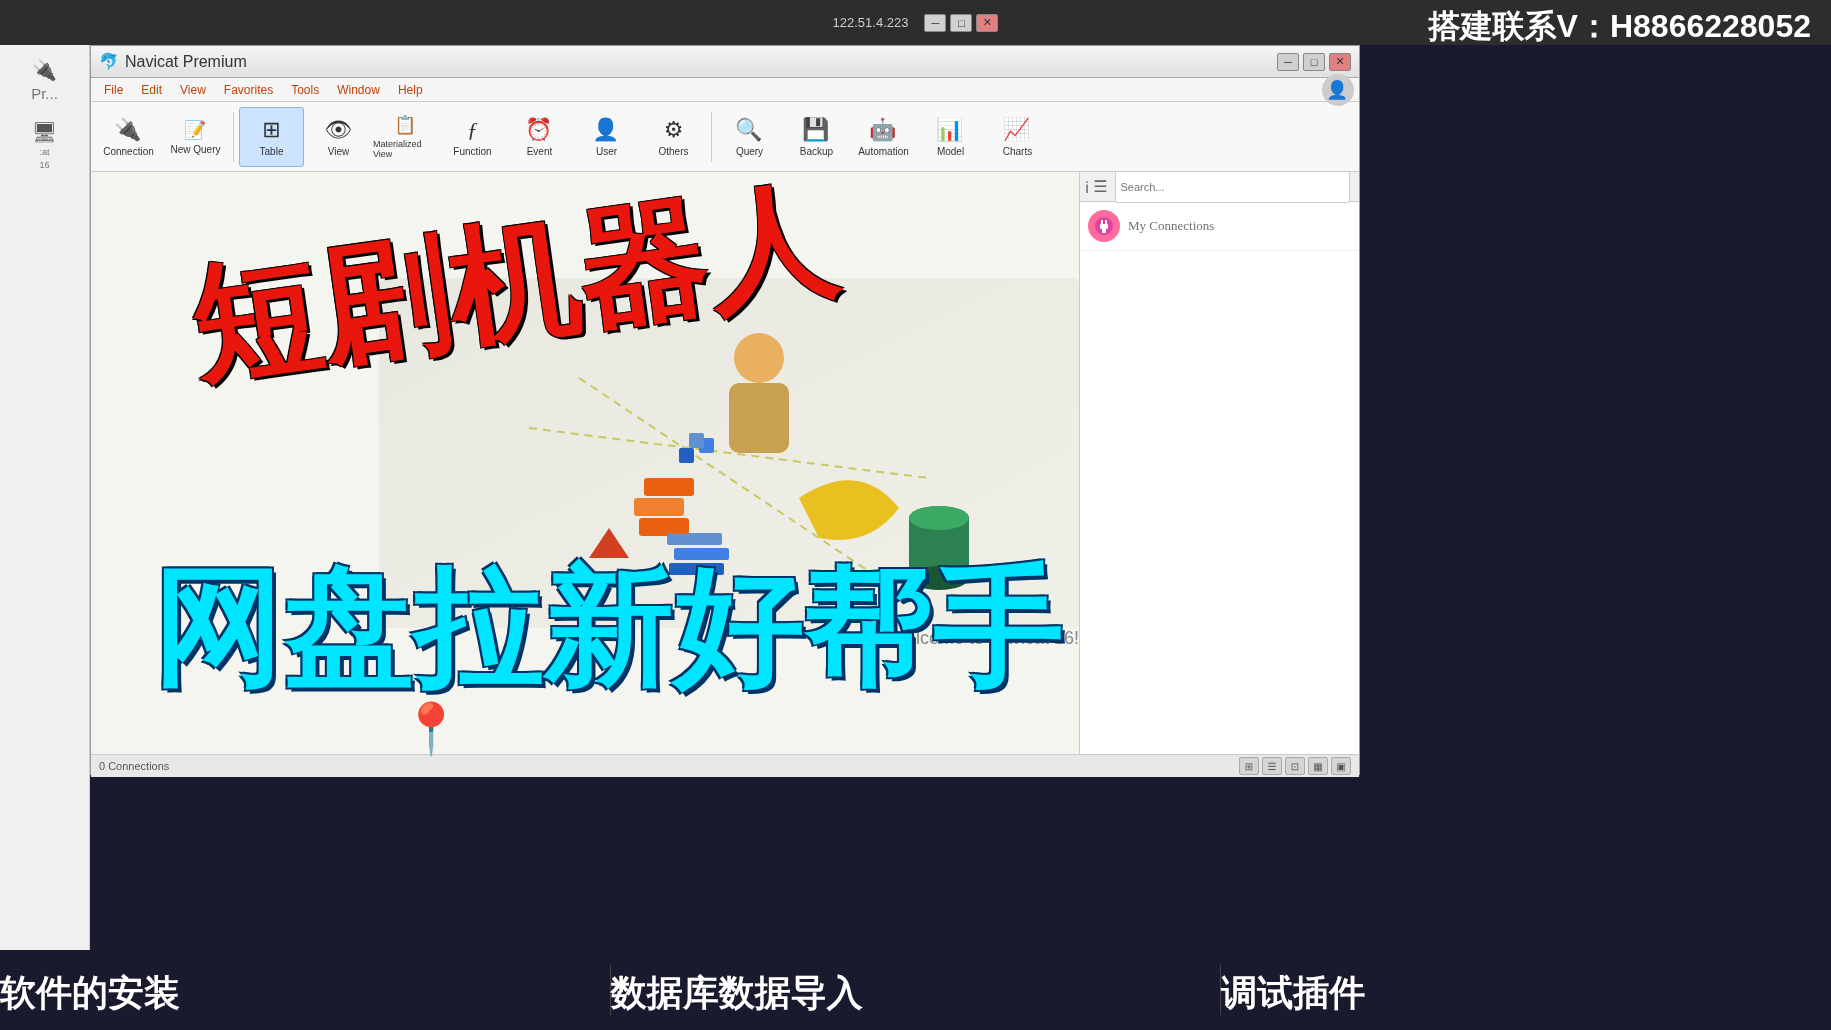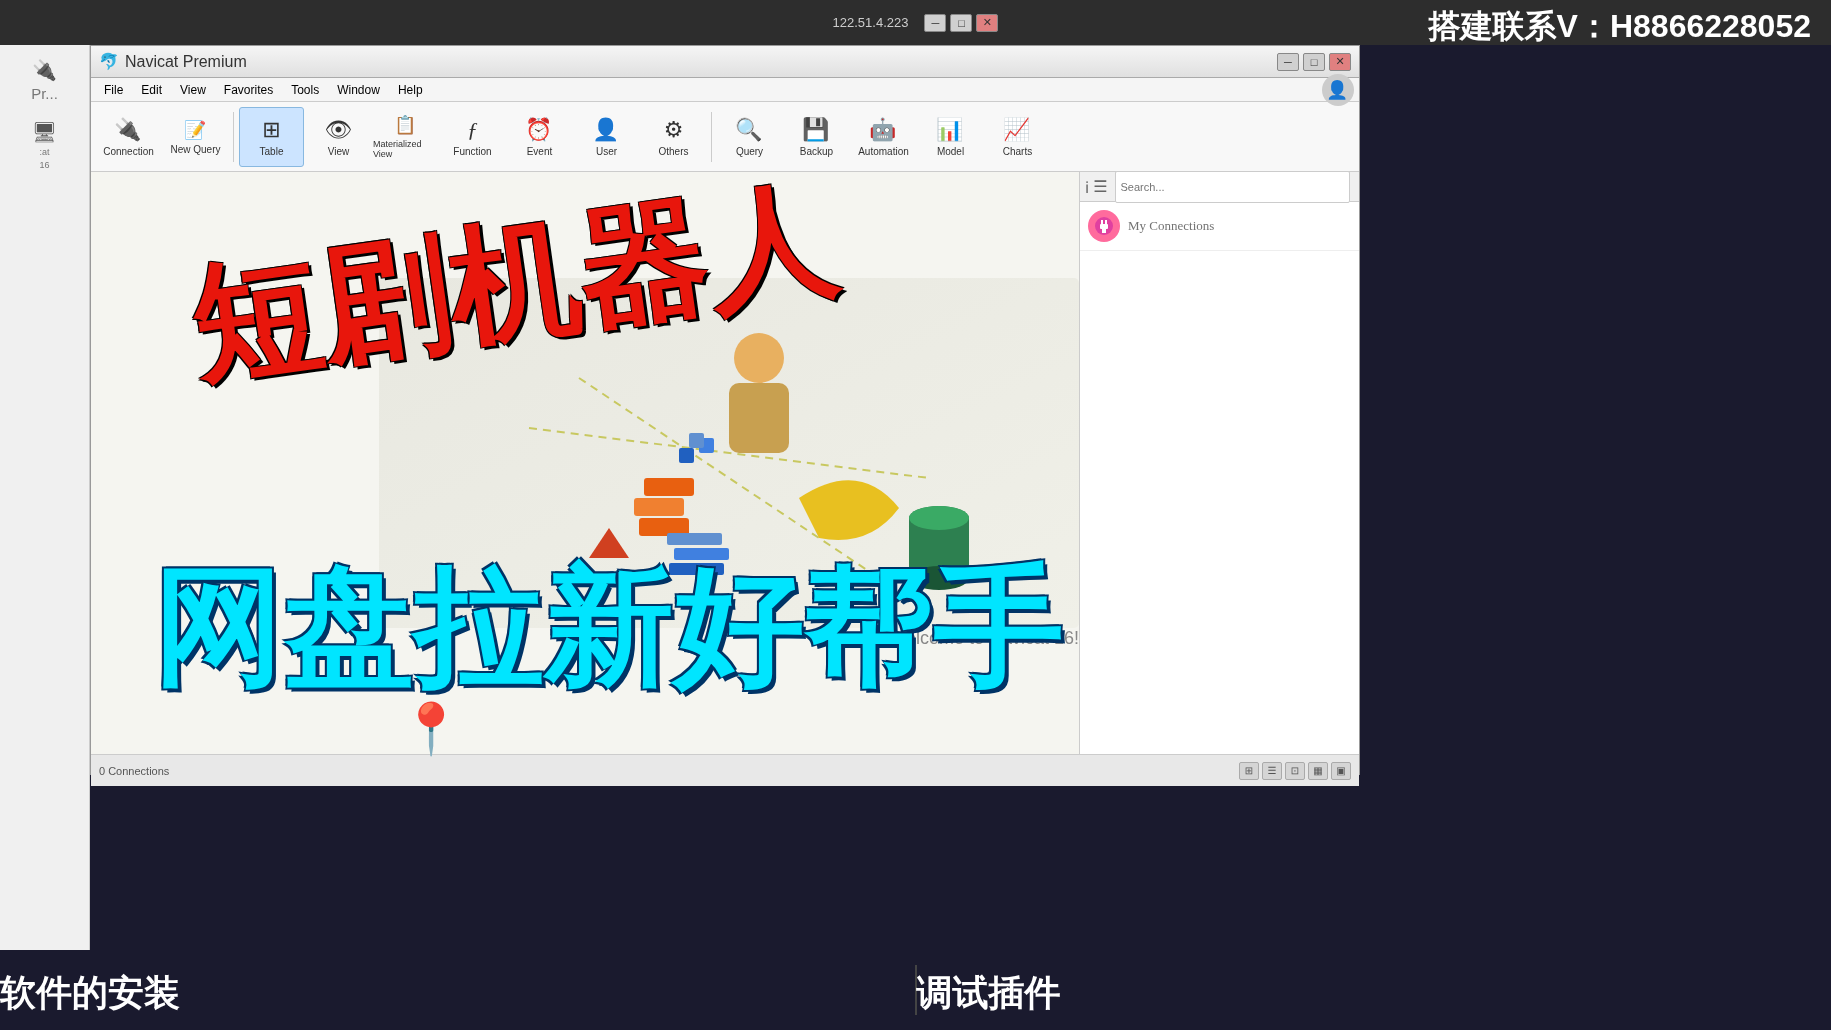--- a/index.html
+++ b/index.html
@@ -127,21 +127,21 @@
       background: #f5f5f5;
       border-bottom: 1px solid #ccc;
       display: flex;
       align-items: center;
       padding: 0 5px;
       gap: 2px;
     }
     .menu-item {
       padding: 2px 8px;
       font-size: 12px;
-      color: #000000;
+      color: #c2410c;
       cursor: pointer;
       border-radius: 2px;
     }
 
     
     .toolbar {
       height: 70px;
       background: #f8f8f8;
       border-bottom: 1px solid #ccc;
       display: flex;
@@ -295,21 +295,21 @@
     }
     .connection-label {
       font-size: 13px;
       color: #737373;
       text-decoration: none;
       font-family: Liberation Serif, serif;
     }
 
     
     .status-bar {
-      height: 32px;
+      height: 23px;
       background: #e8e8e8;
       border-top: 1px solid #ccc;
       display: flex;
       align-items: center;
       justify-content: space-between;
       padding: 0 8px;
       font-size: 11px;
       color: #555;
     }
     .status-right {
@@ -600,17 +600,20 @@
 
 <div style="position:absolute; top:700px; left:400px; z-index:301; font-size:50px;">📍</div>
 
 <div class="overlay-chinese-cyan" style="top: 540px; left: 154px; font-size: 130px;">网盘拉新好帮手</div>
 
 <div class="bottom-bar">
   <div class="bottom-section">
     <span class="bottom-text">软件的安装</span>
   </div>
   <div class="bottom-divider"></div>
+  <div class="bottom-section">
+    <span class="bottom-text">数据库数据导入</span>
+  </div>
   <div class="bottom-divider"></div>
   <div class="bottom-section">
     <span class="bottom-text">调试插件</span>
   </div>
 </div>
 
 </body></html>

